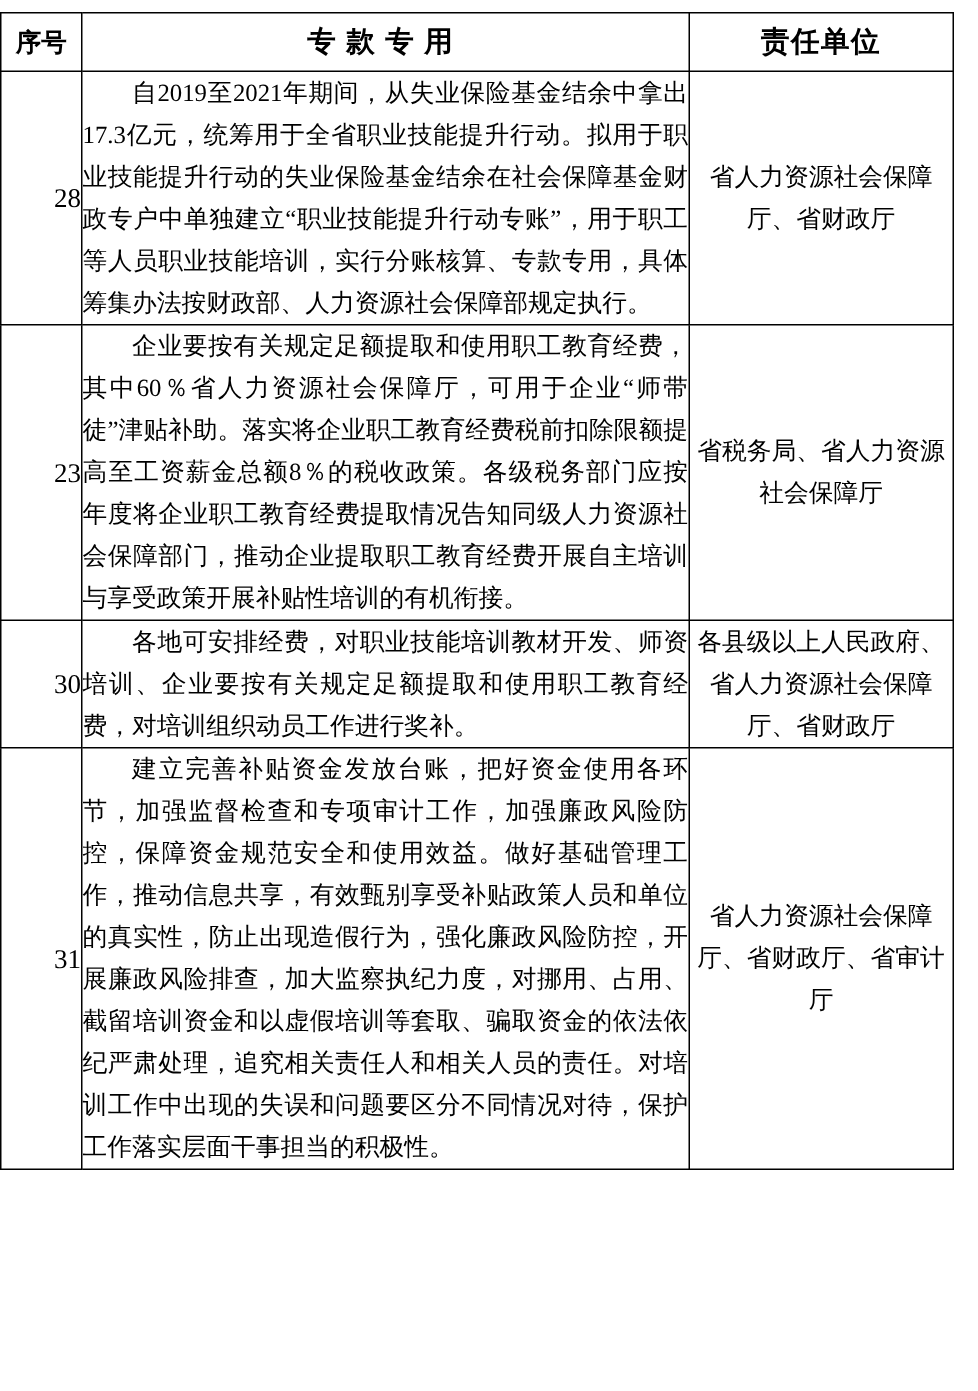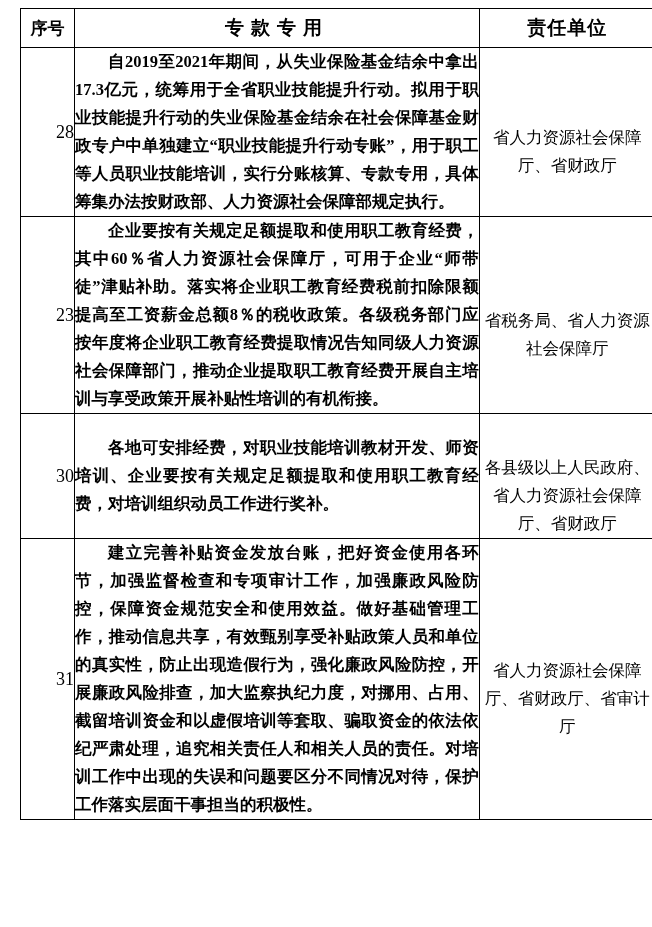--- a/index.html
+++ b/index.html
@@ -11,21 +11,21 @@
     width: 652px;
     height: 927px;
     font-family: "Liberation Serif", "DejaVu Serif", serif;
     color: #000000;
   }
   .page {
     width: 652px;
     height: 650px;
     position: relative;
     box-sizing: border-box;
-    padding: 8px 8px 0 20px;
+    padding: 8px 8px 0 0;
   }
   table.task-table {
     border-collapse: collapse;
     width: 636px;
     table-layout: fixed;
     border: 1px solid #000;
   }
   table.task-table th,
   table.task-table td {
     border: 1px solid #000;
@@ -74,27 +74,25 @@
     font-size: 16.5px;
     line-height: 28px;
     padding: 6px 9px;
     vertical-align: middle;
   }
   .task-text {
     display: block;
     text-indent: 2em;
     white-space: pre-wrap;
     word-break: break-all;
-    font-weight: bold;
   }
   .unit-text {
     display: block;
     white-space: pre-wrap;
     word-break: break-all;
-    margin-top: 40px;
   }
 </style>
 </head>
 <body>
 
 <div class="page">
   <table class="task-table">
     <colgroup>
       <col class="col-no">
       <col class="col-task">

